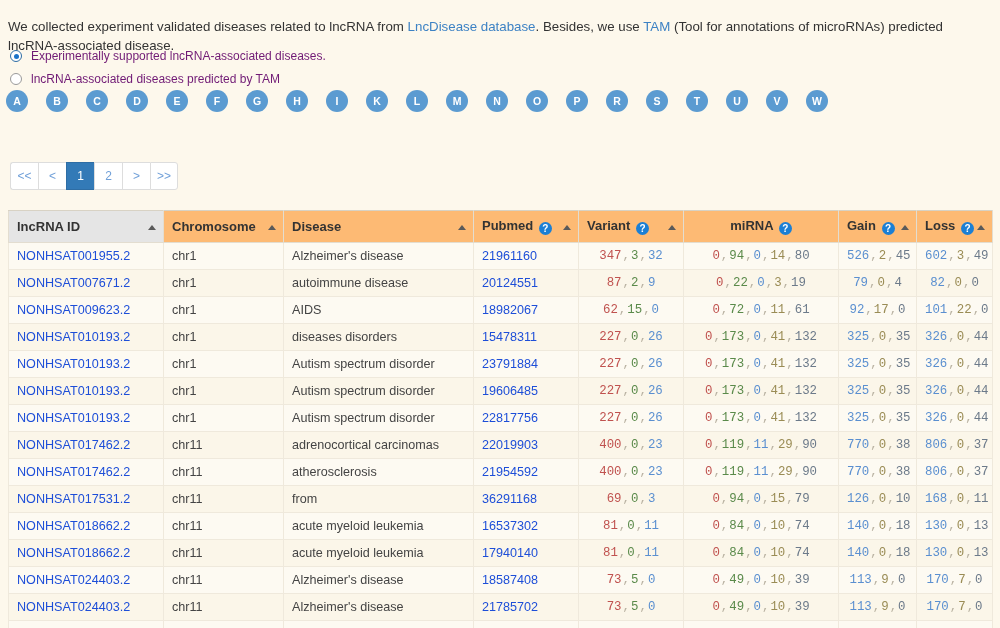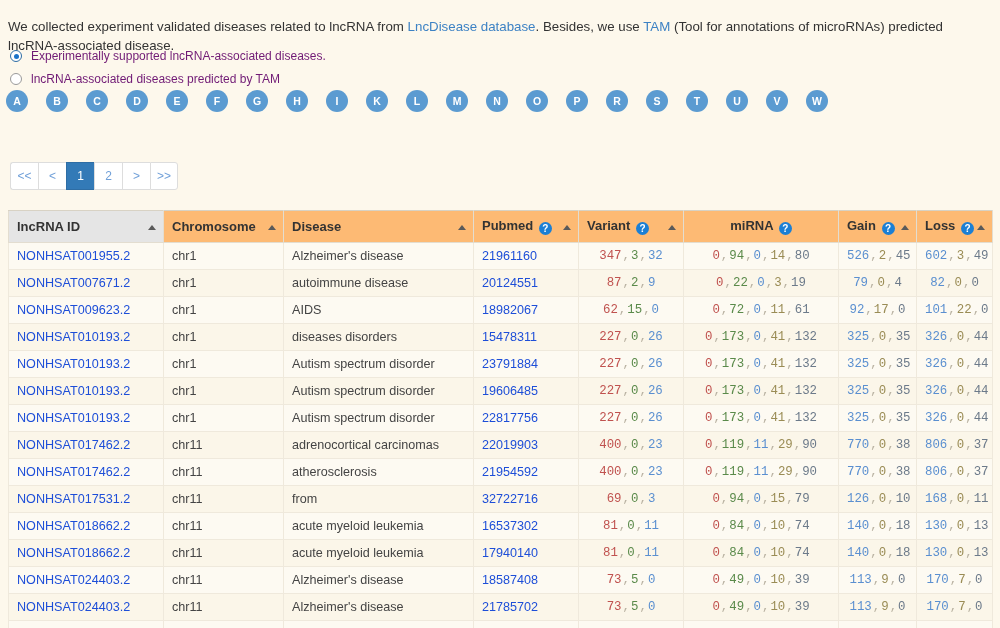--- a/index.html
+++ b/index.html
@@ -261,21 +261,21 @@
             <td class="pm"><a href="#">21954592</a></td>
             <td class="num"><span class="c-red">400</span><span class="sep">,</span><span class="c-grn">0</span><span class="sep">,</span><span class="c-blu">23</span></td>
             <td class="num"><span class="c-red">0</span><span class="sep">,</span><span class="c-grn">119</span><span class="sep">,</span><span class="c-blu">11</span><span class="sep">,</span><span class="c-tan">29</span><span class="sep">,</span><span class="c-gry">90</span></td>
             <td class="num"><span class="c-blu">770</span><span class="sep">,</span><span class="c-tan">0</span><span class="sep">,</span><span class="c-gry">38</span></td>
             <td class="num"><span class="c-blu">806</span><span class="sep">,</span><span class="c-tan">0</span><span class="sep">,</span><span class="c-gry">37</span></td>
           </tr>
           <tr>
             <td class="lnc"><a href="#">NONHSAT017531.2</a></td>
             <td>chr11</td>
             <td>from</td>
-            <td class="pm"><a href="#">32722716</a></td>
+            <td class="pm"><a href="#">36291168</a></td>
             <td class="num"><span class="c-red">69</span><span class="sep">,</span><span class="c-grn">0</span><span class="sep">,</span><span class="c-blu">3</span></td>
             <td class="num"><span class="c-red">0</span><span class="sep">,</span><span class="c-grn">94</span><span class="sep">,</span><span class="c-blu">0</span><span class="sep">,</span><span class="c-tan">15</span><span class="sep">,</span><span class="c-gry">79</span></td>
             <td class="num"><span class="c-blu">126</span><span class="sep">,</span><span class="c-tan">0</span><span class="sep">,</span><span class="c-gry">10</span></td>
             <td class="num"><span class="c-blu">168</span><span class="sep">,</span><span class="c-tan">0</span><span class="sep">,</span><span class="c-gry">11</span></td>
           </tr>
           <tr>
             <td class="lnc"><a href="#">NONHSAT018662.2</a></td>
             <td>chr11</td>
             <td>acute myeloid leukemia</td>
             <td class="pm"><a href="#">16537302</a></td>

